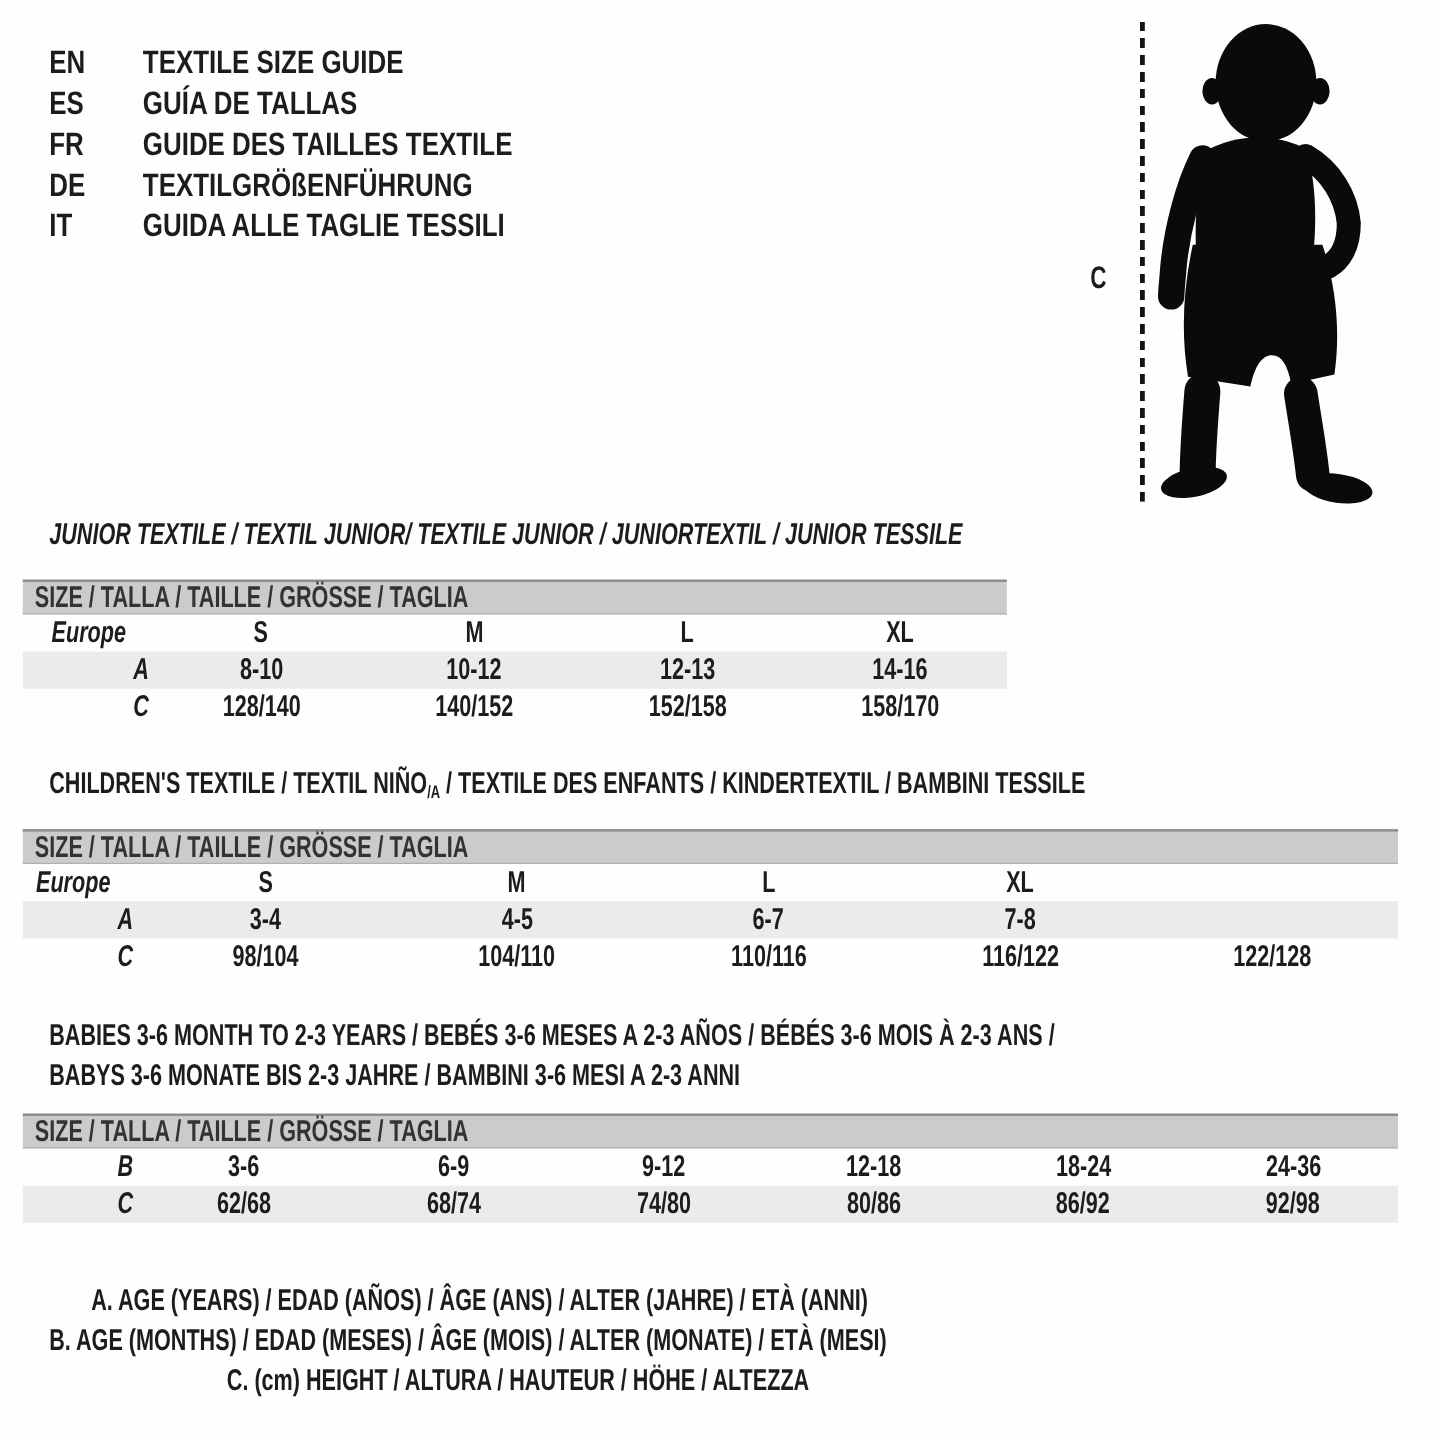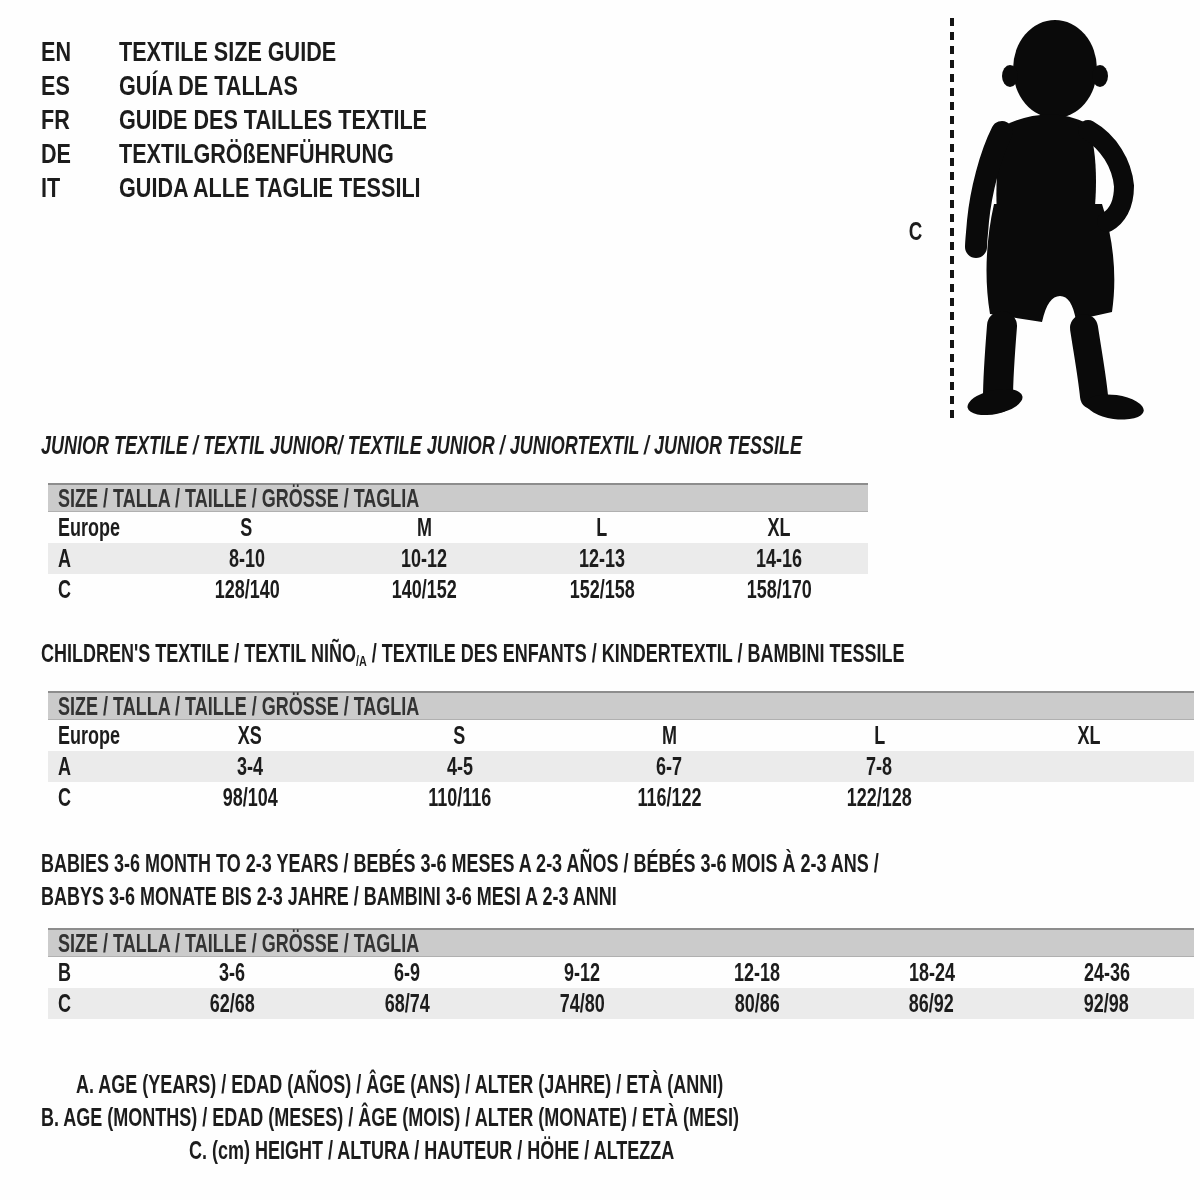--- a/index.html
+++ b/index.html
@@ -35,39 +35,39 @@
 
   
   .sec-title { position:absolute; left:41px; margin:0; font-size:25px; line-height:33px; font-weight:700; }
   .title-junior  { top:429px;font-style:italic; }
   .title-children{ top:637px; }
   .title-babies  { top:847px; }
   .title-legend  { top:1068px; }
   .sub { font-size:15px; vertical-align:-4px; }
 
   
-  .table { position:absolute; left:48px; font-size:25px; }
+  .table { position:absolute; left:19px; font-size:25px; }
   .table-junior  { top:483px; width:820px; }
   .table-children{ top:691px; width:1146px; }
   .table-babies  { top:928px; width:1146px; }
   .thead {
     box-sizing:border-box; height:29px;
     background:#cbcbcb;
     border-top:2px solid #8d8d8d;
     border-bottom:1px solid #b0b0b0;
     display:flex; align-items:center;
     padding-left:10px; color:#333333;
   }
   .row { display:grid; height:31px; align-items:center; }
   .cols4 { grid-template-columns:110px repeat(4,1fr); }
   .cols5 { grid-template-columns:97px  repeat(5,1fr); }
   .cols6 { grid-template-columns:97px  repeat(6,1fr); }
   .row.alt { background:#ebebeb; }
   .cell { text-align:center; }
-  .cell.rlabel { text-align:left; padding-left:10px; }
+  .cell.rlabel { text-align:right; padding-left:10px;font-style:italic; }
 
   .legend-line { height:33px; line-height:33px;text-align:center; }
 </style>
 </head>
 <body>
 
 <div class="canvas">
 
   <section class="langs">
     <div class="lang-row">
@@ -152,36 +152,36 @@
 
   <h2 class="sec-title title-children">
     <span class="t tl"><span>CHILDREN'S TEXTILE / TEXTIL NIÑO</span><span class="sub">/A</span><span> / TEXTILE DES ENFANTS / KINDERTEXTIL / BAMBINI TESSILE</span></span>
   </h2>
   <div class="table table-children">
     <div class="thead">
       <span class="t tl">SIZE / TALLA / TAILLE / GRÖSSE / TAGLIA</span>
     </div>
     <div class="row cols5">
       <span class="cell rlabel"><span class="t tl">Europe</span></span>
-      <span class="cell"><span class="t">XS</span></span>
       <span class="cell"><span class="t">S</span></span>
       <span class="cell"><span class="t">M</span></span>
       <span class="cell"><span class="t">L</span></span>
       <span class="cell"><span class="t">XL</span></span>
     </div>
     <div class="row cols5 alt">
       <span class="cell rlabel"><span class="t tl">A</span></span>
       <span class="cell"><span class="t">3-4</span></span>
       <span class="cell"><span class="t">4-5</span></span>
       <span class="cell"><span class="t">6-7</span></span>
       <span class="cell"><span class="t">7-8</span></span>
     </div>
     <div class="row cols5">
       <span class="cell rlabel"><span class="t tl">C</span></span>
       <span class="cell"><span class="t">98/104</span></span>
+      <span class="cell"><span class="t">104/110</span></span>
       <span class="cell"><span class="t">110/116</span></span>
       <span class="cell"><span class="t">116/122</span></span>
       <span class="cell"><span class="t">122/128</span></span>
     </div>
   </div>
 
   <h2 class="sec-title title-babies">
     <span class="t tl">BABIES 3-6 MONTH TO 2-3 YEARS / BEBÉS 3-6 MESES A 2-3 AÑOS / BÉBÉS 3-6 MOIS À 2-3 ANS /</span><br>
     <span class="t tl">BABYS 3-6 MONATE BIS 2-3 JAHRE / BAMBINI 3-6 MESI A 2-3 ANNI</span>
   </h2>

